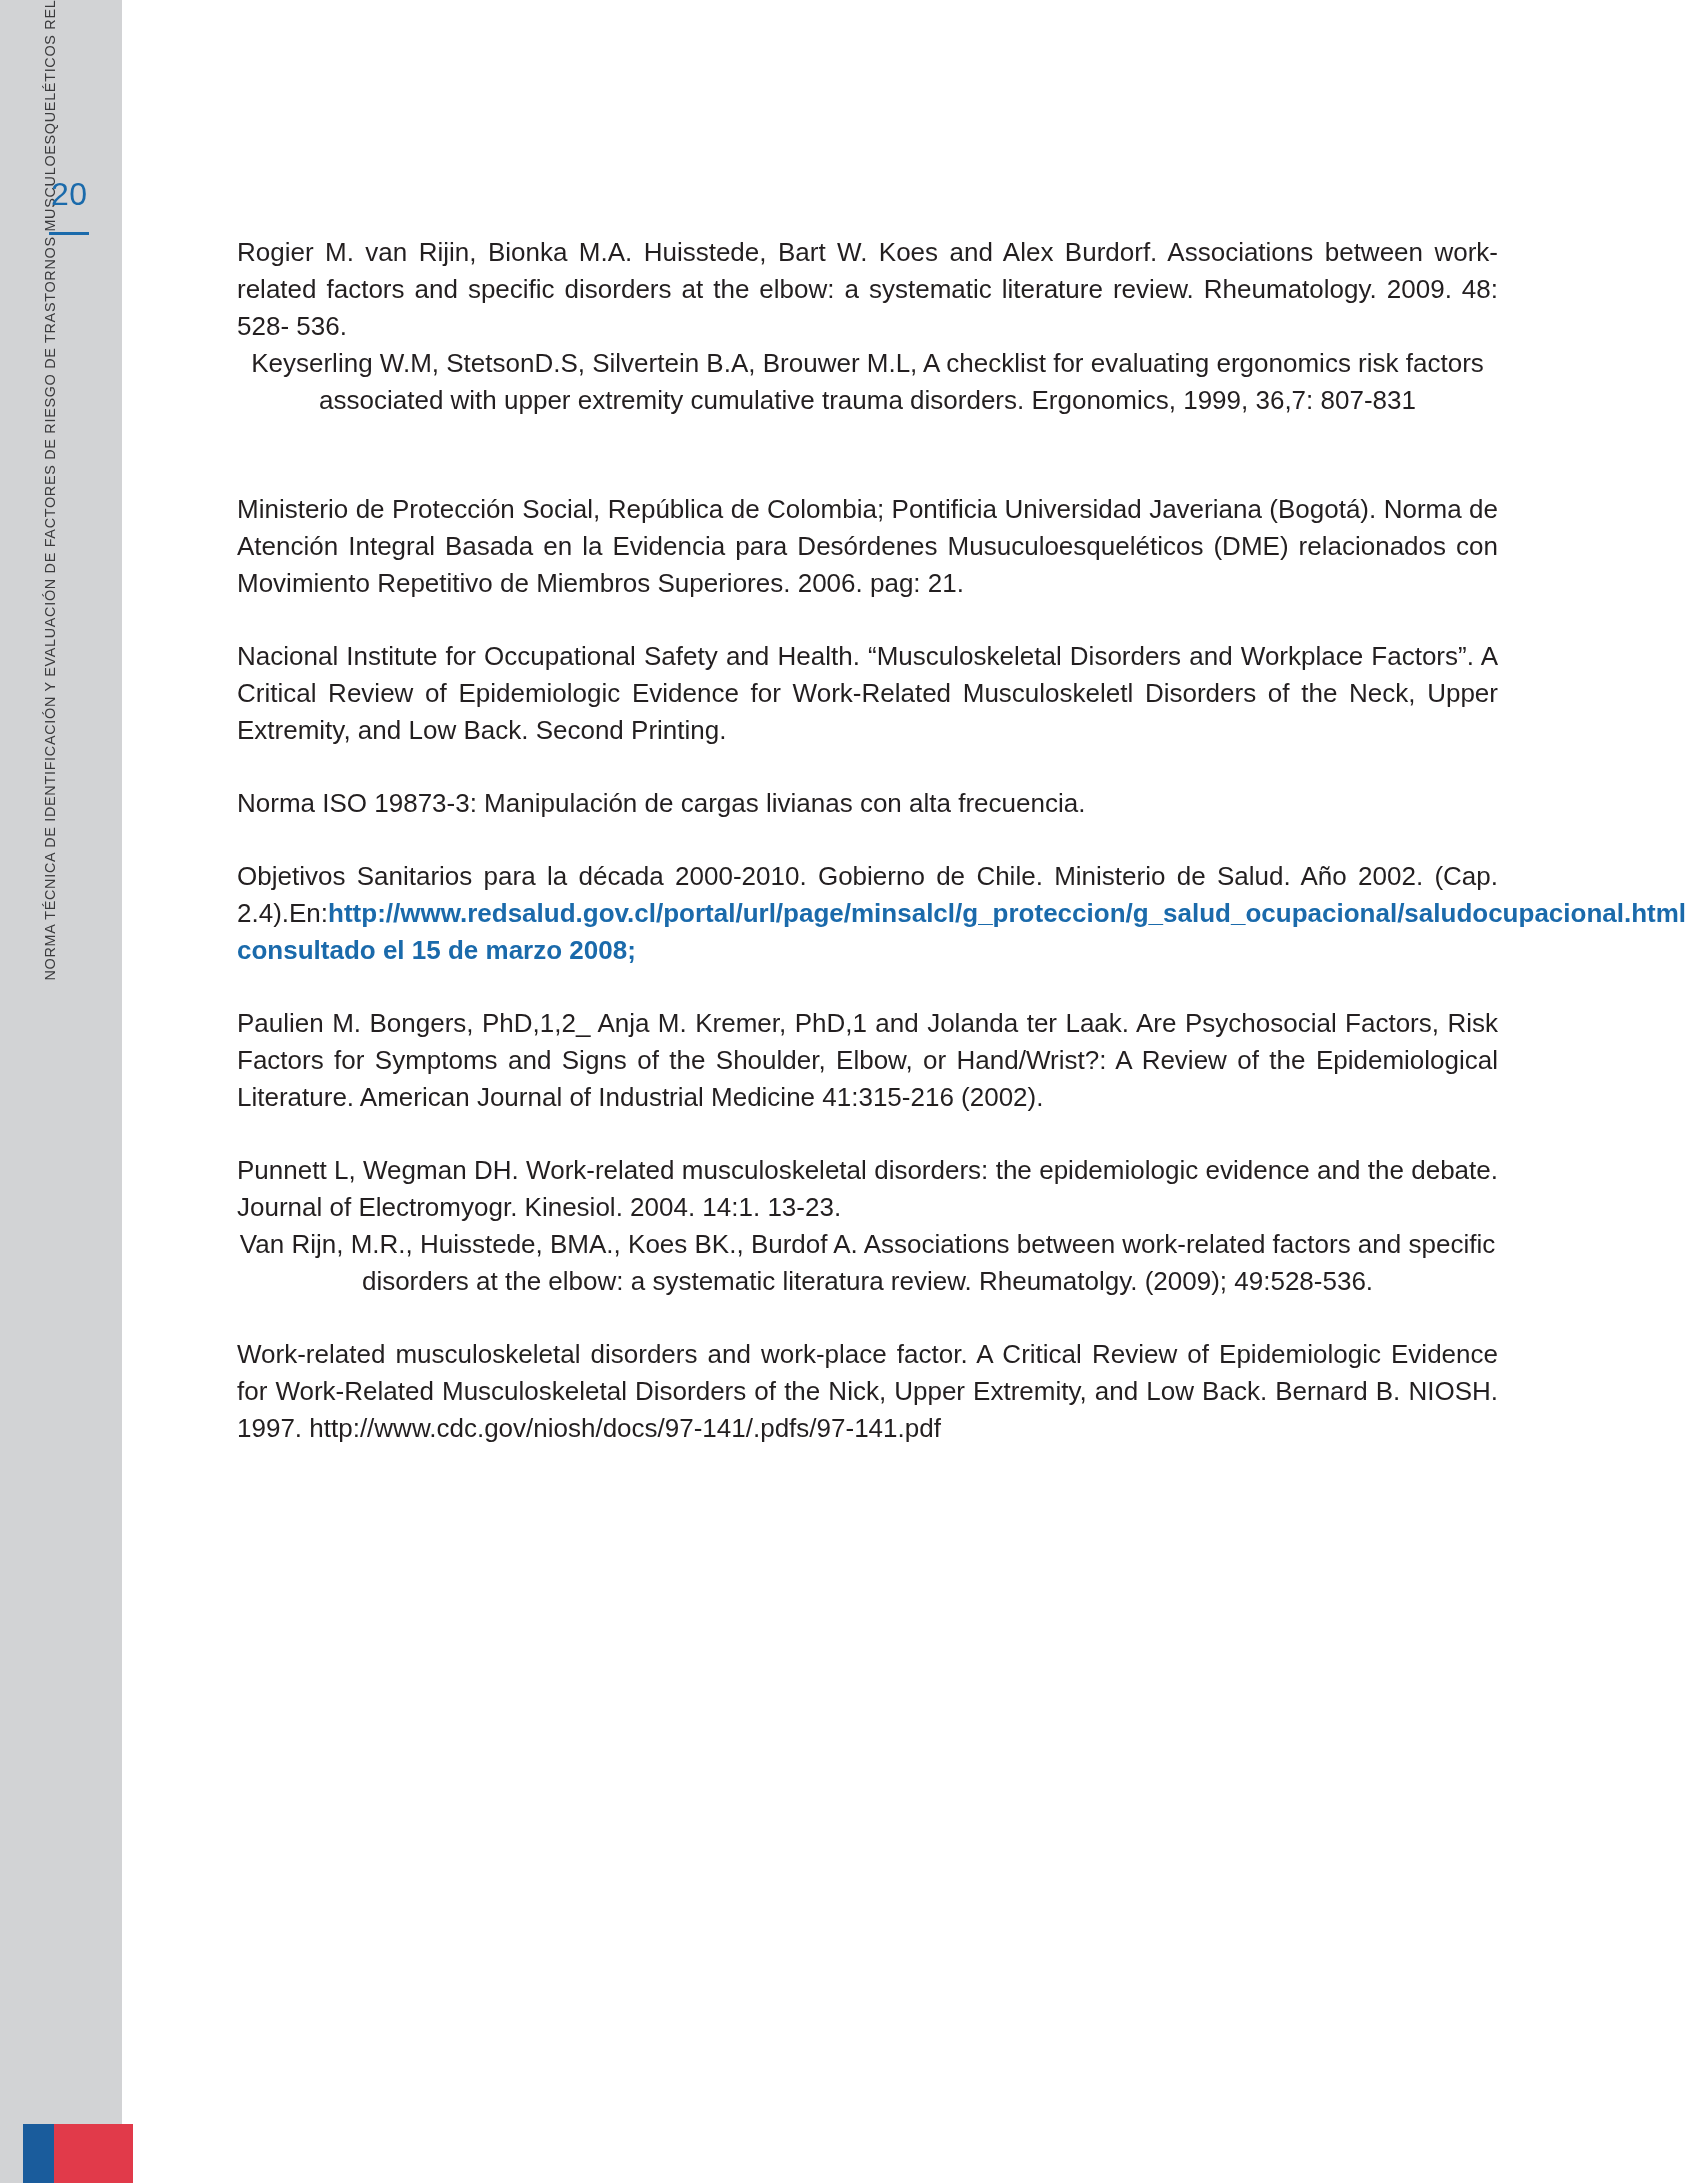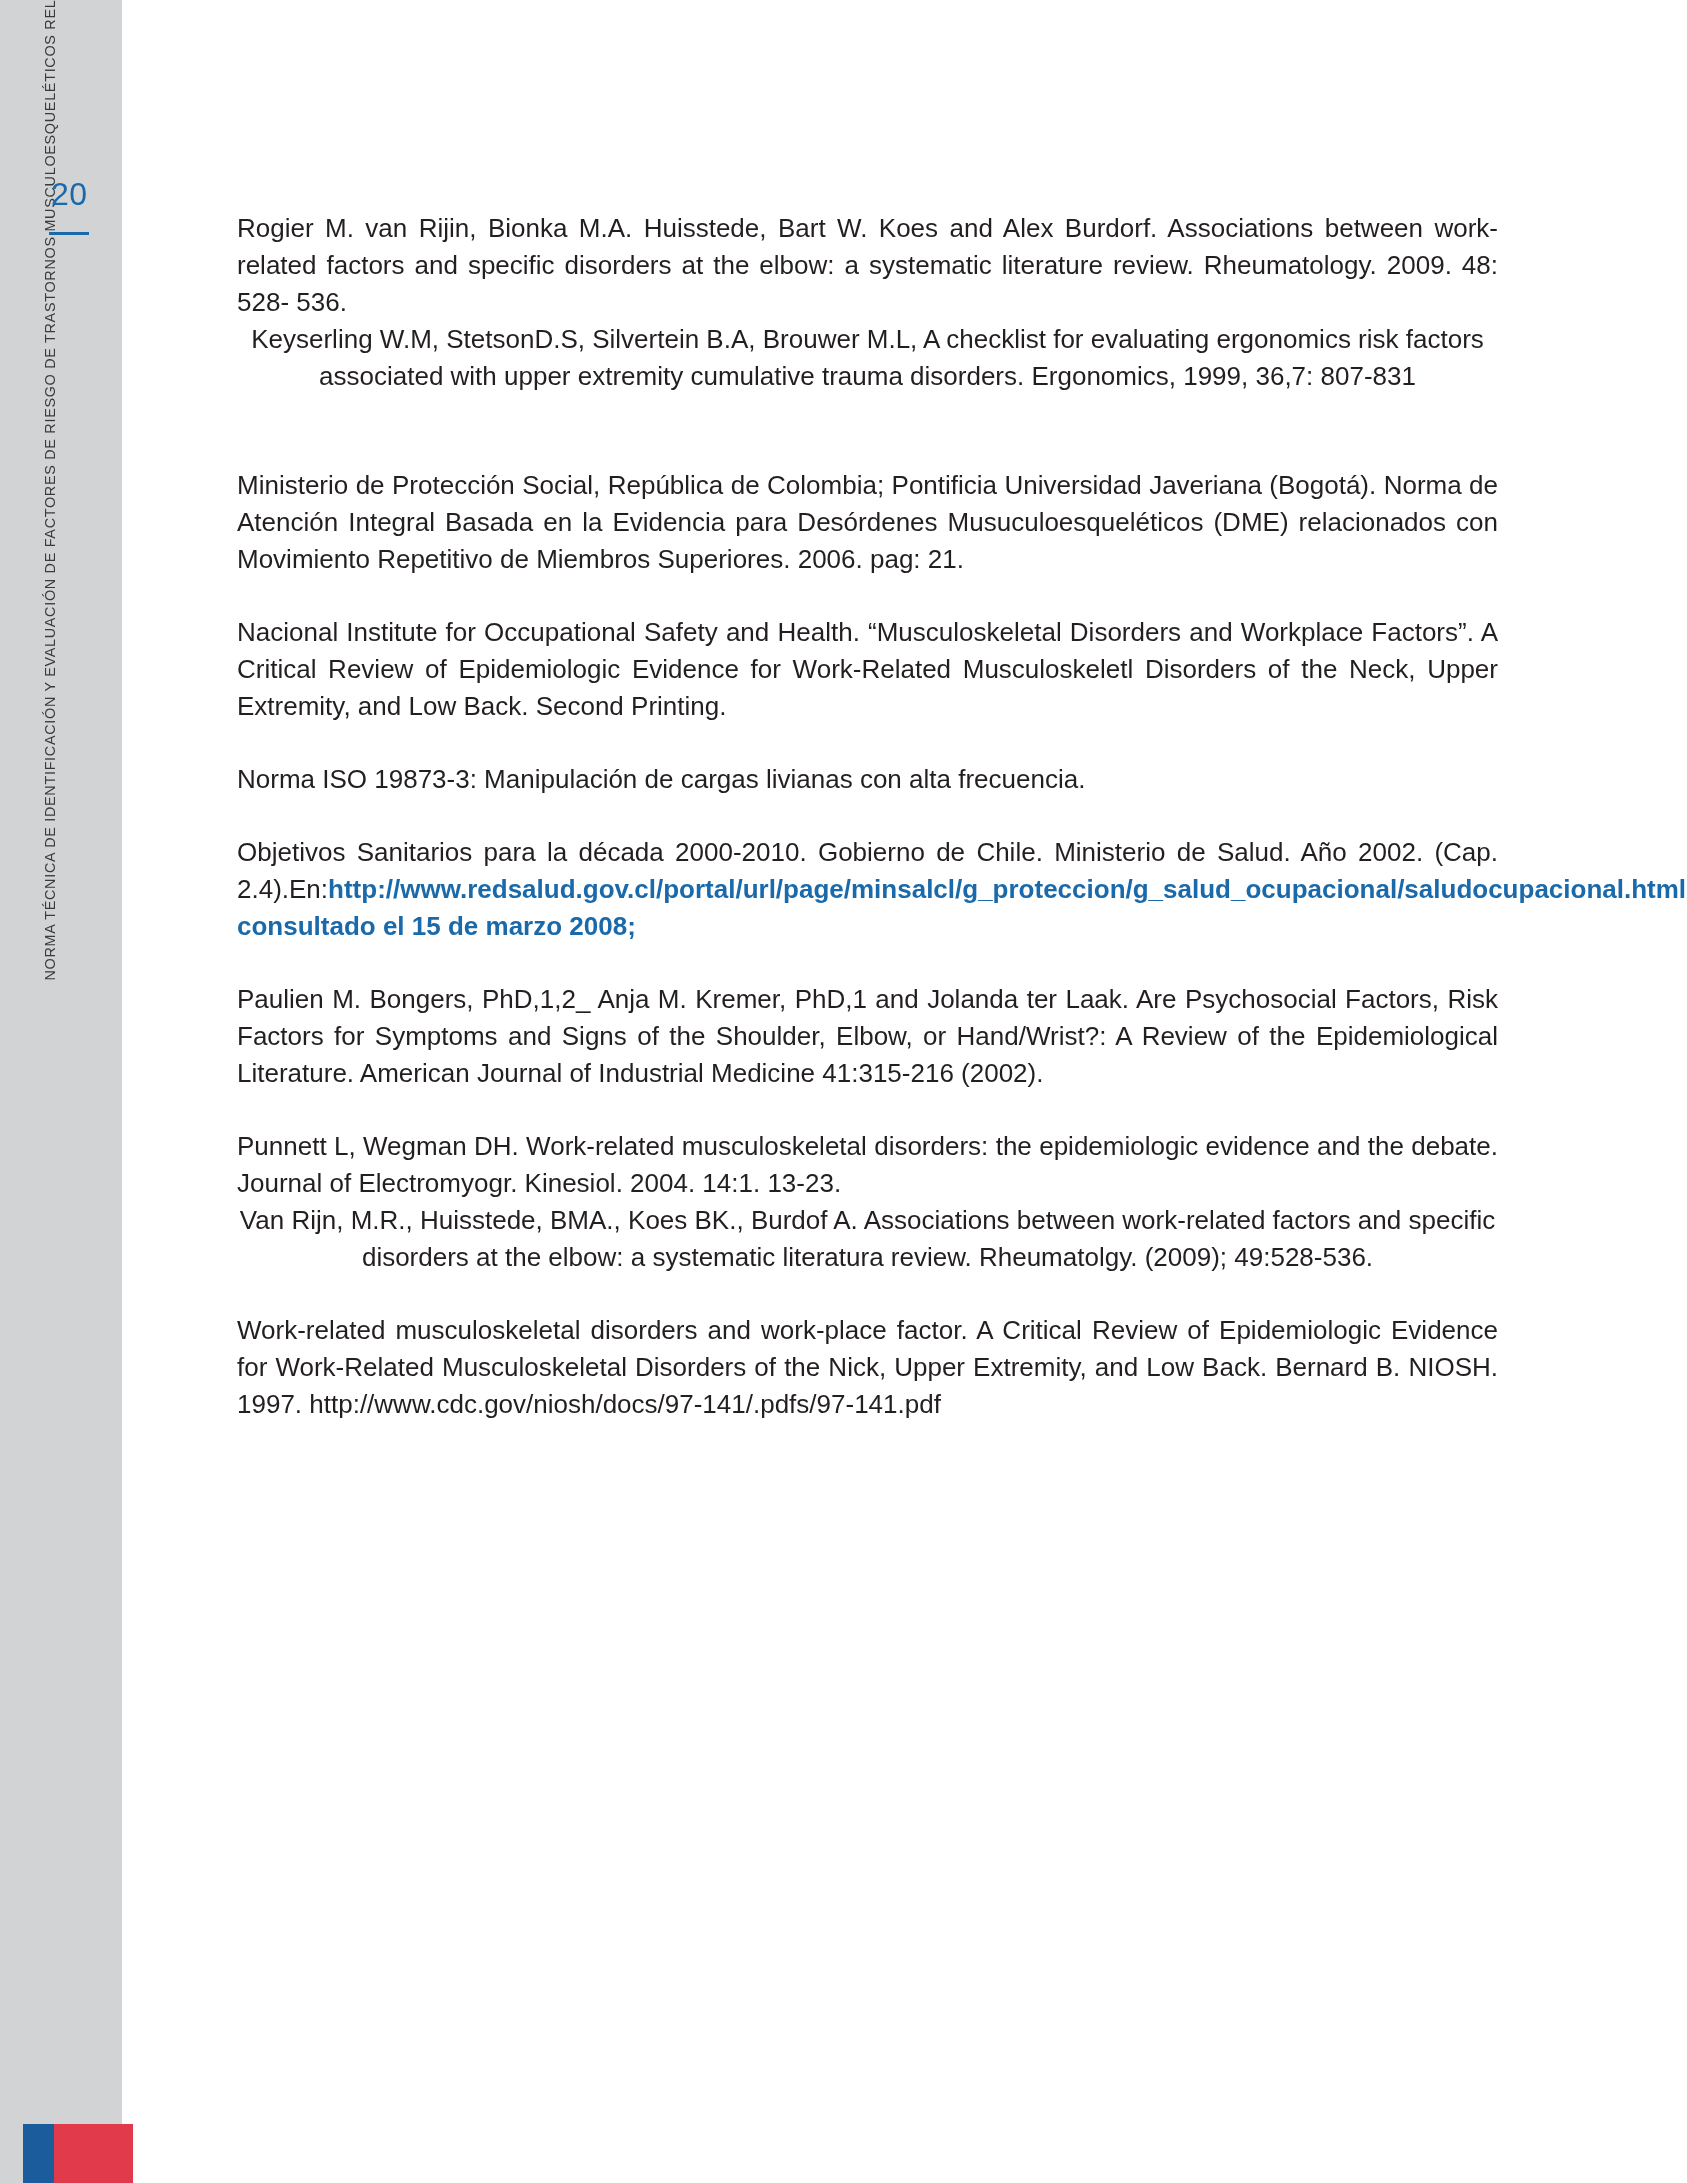--- a/index.html
+++ b/index.html
@@ -79,21 +79,21 @@
     left: 0;
     top: 0;
     width: 122px;
     height: 2183px;
     overflow: hidden;
   }
   
   .content {
     position: absolute;
     left: 237px;
-    top: 210px;
+    top: 234px;
     width: 1261px;
   }
   .para {
     font-size: 26px;
     line-height: 37px;
     color: #231f20;
     text-align: justify;
     margin: 0 0 0 0;
     font-family: "Liberation Sans", sans-serif;
   }

